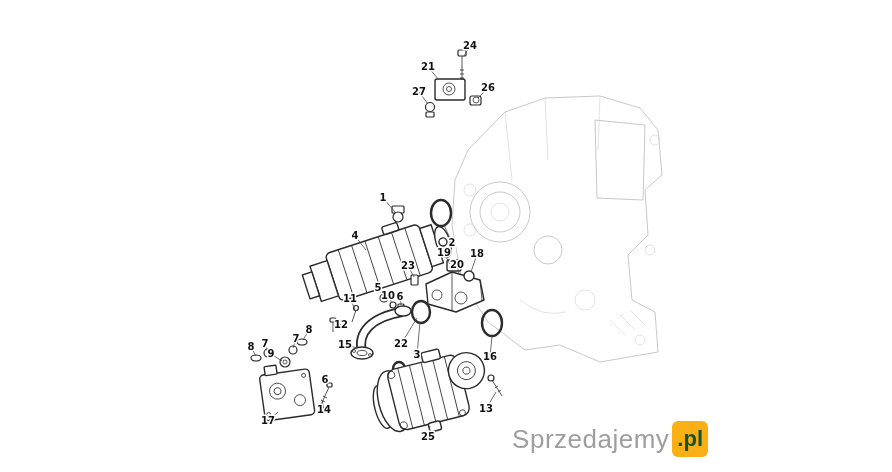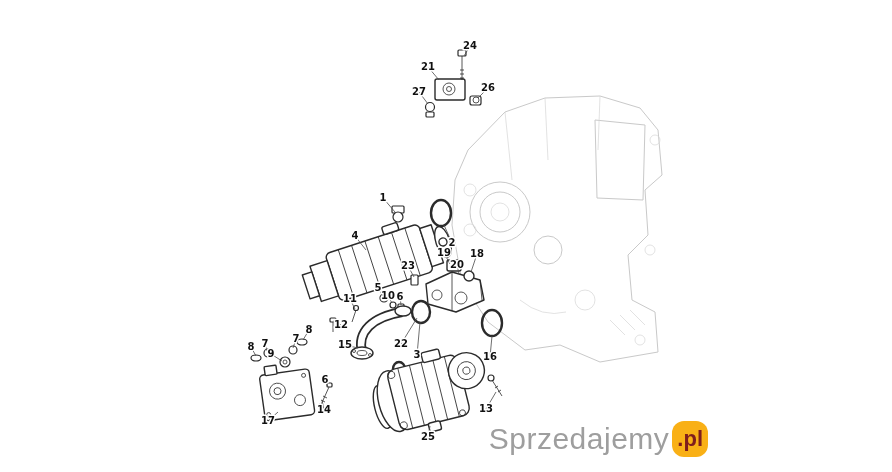--- a/index.html
+++ b/index.html
@@ -17,23 +17,23 @@
   .oring{stroke:#2b2b2b;fill:none;stroke-width:2.4;}
   .tube-outer{stroke:#2b2b2b;fill:none;stroke-width:10;}
   .tube-inner{stroke:#ffffff;fill:none;stroke-width:6.5;}
   .fastener{stroke:#2b2b2b;fill:#ffffff;stroke-width:1.2;}
 
   #leader-lines line{stroke:#4a4a4a;stroke-width:.8;}
   #callout-labels text{font:bold 10px "DejaVu Sans",sans-serif;fill:#111111;
       text-anchor:middle;paint-order:stroke;stroke:#ffffff;stroke-width:3px;stroke-linejoin:round;}
 
   .watermark{position:absolute;right:12px;bottom:15px;display:flex;align-items:center;gap:3px;}
-  .watermark .name{font-size:30px;color:#9e9e9e;letter-spacing:.5px;}
-  .watermark .tld{font-size:22px;font-weight:bold;color:#7f1d1d;background:#f9b016;
-      padding:7px 5px;border-radius:12px;line-height:1;}
+  .watermark .name{font-size:26px;color:#9e9e9e;letter-spacing:.5px;}
+  .watermark .tld{font-size:22px;font-weight:bold;color:#14532d;background:#f9b016;
+      padding:7px 5px;border-radius:6px;line-height:1;}
 </style>
 </head>
 <body>
 
 <div class="stage">
 
   <svg class="drawing" width="892" height="472" viewBox="0 0 892 472">
 
     <g>
       <path class="ghost" d="M468,150 L505,112 L545,98 L600,96 L640,108 L658,130 L662,175 L645,190 L648,235 L628,255 L632,300 L655,312 L658,352 L600,362 L560,345 L525,350 L488,322 L462,282 L452,225 L455,180 Z"></path>

